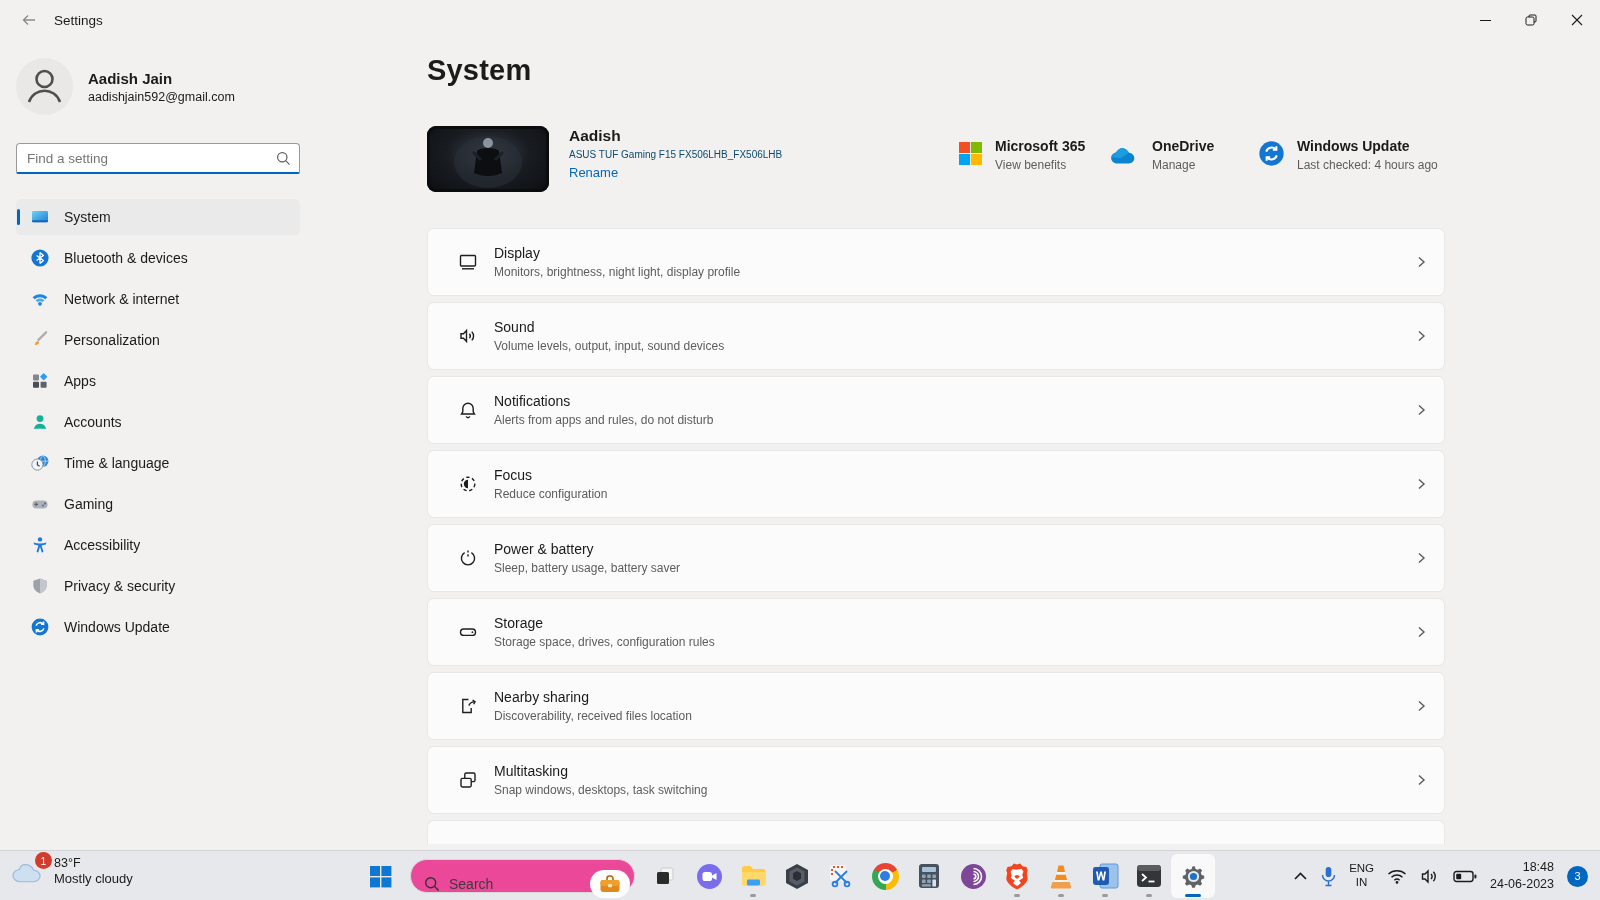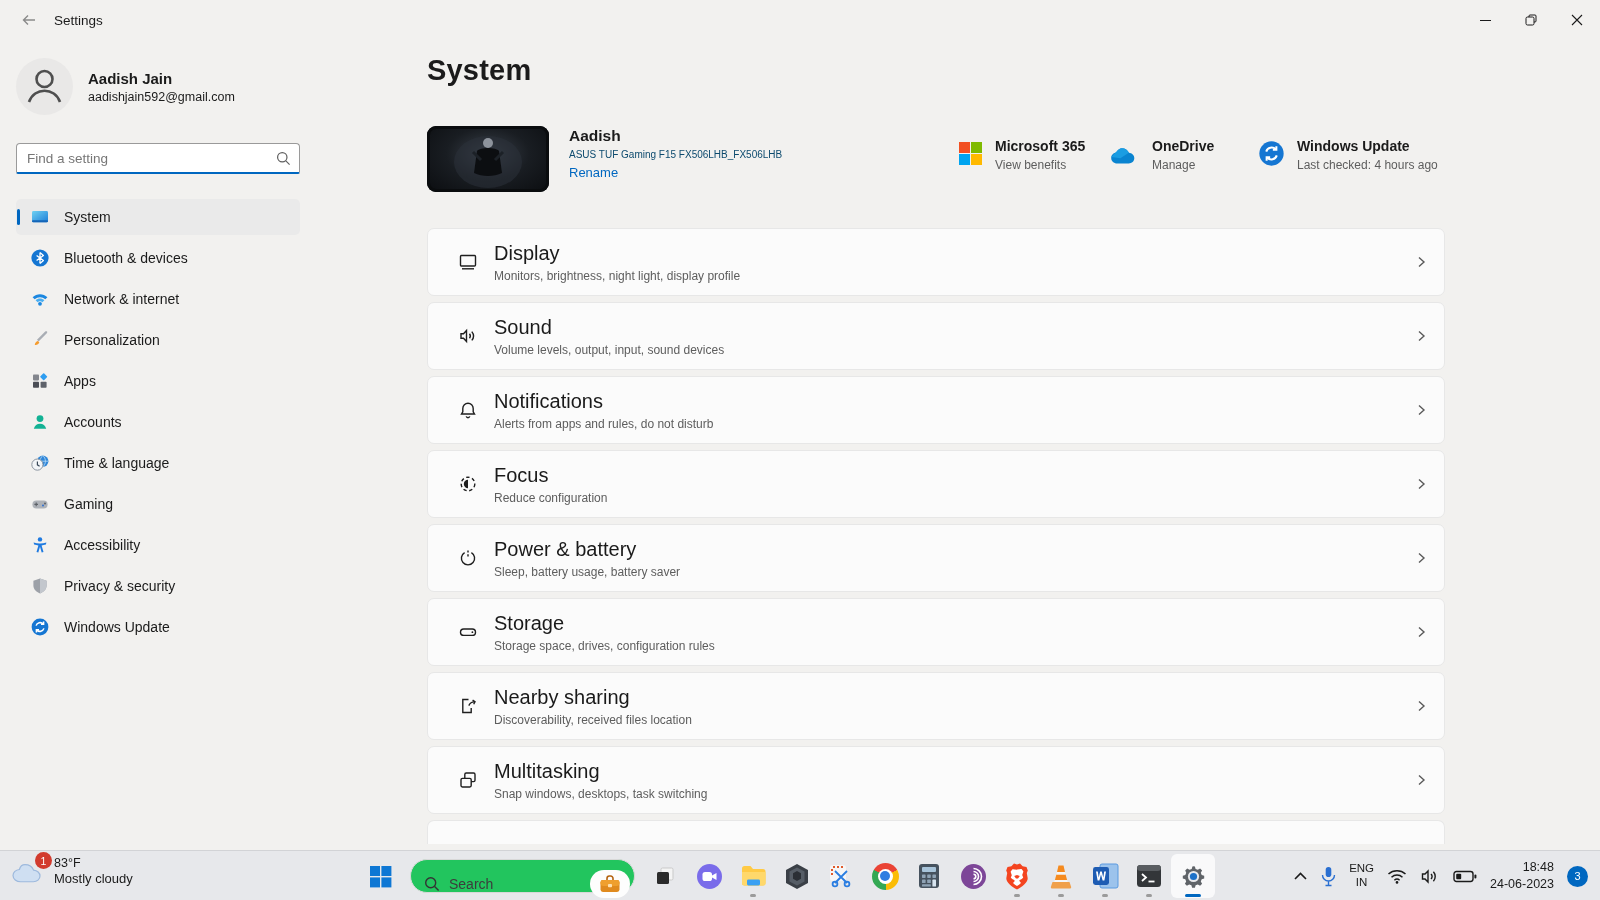--- a/index.html
+++ b/index.html
@@ -47,39 +47,39 @@
   .status-card .sc-title { font-size:14px; font-weight:bold; }
   .status-card .sc-sub { font-size:12px; color:#5d5d5d; margin-top:4px; }
   .sc-ms365 { left:531px; }
   .sc-onedrive { left:683px; }
   .sc-update { left:831px; }
 
   .rows { position:absolute; top:188px; left:0; width:100%; display:flex; flex-direction:column; gap:6px; }
   .row-card { height:68px; background:#fbfbfb; border:1px solid #e7e7e7; border-radius:7px; display:flex; align-items:center; padding:0 16px 0 28px; cursor:pointer; }
   .row-icon { width:24px; height:24px; flex:0 0 24px; margin-right:14px; }
   .row-text { flex:1; }
-  .row-title { font-size:20px; color:#1a1a1a; }
+  .row-title { font-size:14px; color:#1a1a1a; }
   .row-sub { font-size:12px; color:#5d5d5d; margin-top:4px; }
   .row-chevron { width:14px; height:14px; flex:0 0 14px; }
   .row-partial { height:24px; background:#fbfbfb; border:1px solid #e7e7e7; border-radius:7px 7px 0 0; border-bottom:none; }
 
   
   .taskbar { position:absolute; left:0; bottom:0; width:1600px; height:50px; background:#e7e8eb; border-top:1px solid #d2d3d6; }
   .weather { position:absolute; left:12px; top:5px; display:flex; align-items:center; gap:8px; cursor:pointer; }
   .weather-icon-wrap { position:relative; width:34px; height:30px; }
   .weather-badge { position:absolute; top:-4px; right:-6px; width:17px; height:17px; border-radius:50%; background:#d23b2e; color:#fff; font-size:10.5px; display:flex; align-items:center; justify-content:center; }
   .weather-temp { font-size:12.5px; }
   .weather-cond { font-size:13px; margin-top:1px; }
 
   .tb-center { position:absolute; left:358px; top:0; height:50px; display:flex; align-items:center; }
   .tb-cell { width:44px; height:44px; display:flex; align-items:center; justify-content:center; position:relative; cursor:pointer; border-radius:6px; }
   .tb-cell .run-dash { position:absolute; bottom:1px; left:50%; transform:translateX(-50%); width:6px; height:3px; border-radius:2px; background:#9b9b9b; }
   .tb-cell.active { background:rgba(252,252,253,.85); }
   .tb-cell.active .run-dash { width:16px; background:#0067c0; }
-  .tb-search { width:225px; height:34px; background:#22c55e; border:1px solid #d8d8d8; border-radius:17px; display:flex; align-items:center; padding:15px 4px 0 13px; margin:0 8px; cursor:pointer; }
+  .tb-search { width:225px; height:34px; background:#ec4899; border:1px solid #d8d8d8; border-radius:17px; display:flex; align-items:center; padding:15px 4px 0 13px; margin:0 8px; cursor:pointer; }
   .tb-search-label { flex:1; font-size:14px; color:#3c3c3c; margin-left:9px; }
   .tb-search-bing { width:40px; height:28px; border-radius:14px; display:flex; align-items:center; justify-content:center; background:#fdfdfd; }
 
   .tray { position:absolute; right:12px; top:0; height:50px; display:flex; align-items:center; gap:13px; }
   .tray-item { cursor:pointer; display:flex; align-items:center; justify-content:flex-start; }
   .tray-lang { font-size:11.5px; line-height:1.2; text-align:center; }
   .tray-clock { font-size:12.5px; line-height:1.35; text-align:right; }
   .tray-badge { width:21px; height:21px; border-radius:50%; background:#0067c0; color:#fff; font-size:11px; display:flex; align-items:center; justify-content:center; }
 </style>
 </head>

